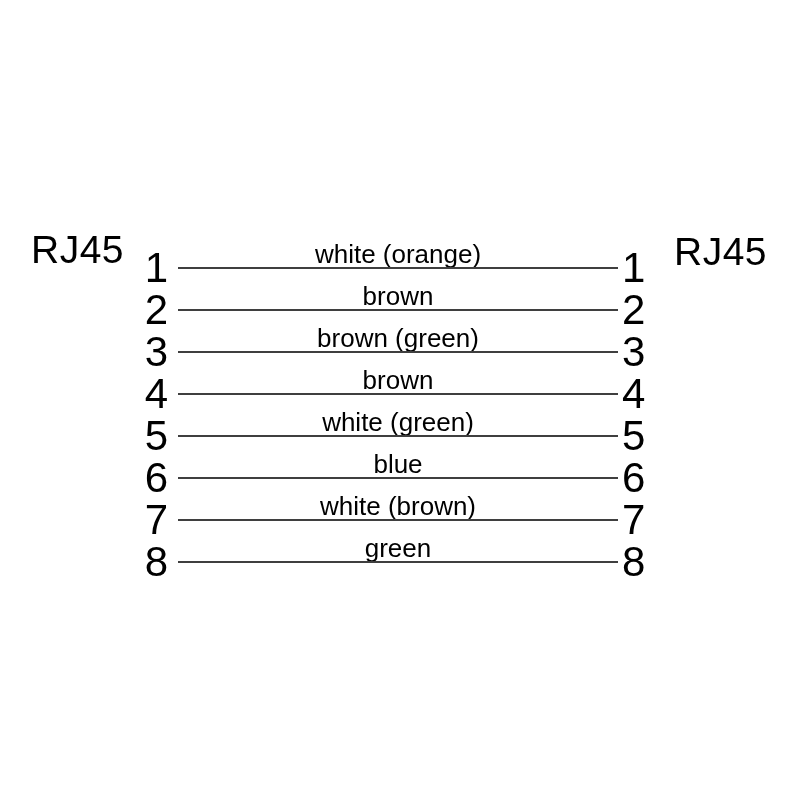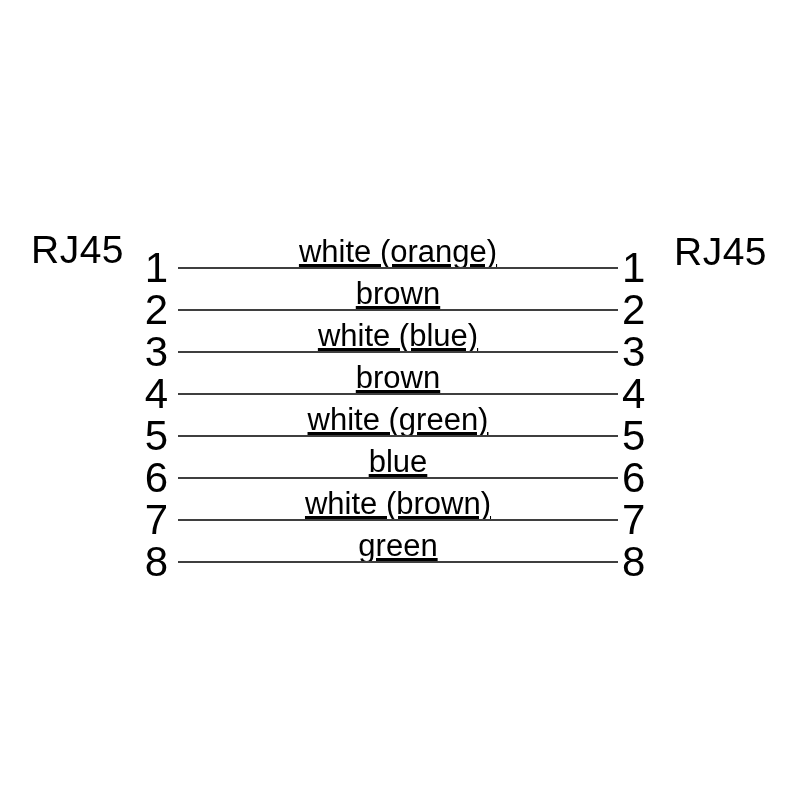--- a/index.html
+++ b/index.html
@@ -52,26 +52,25 @@
     font-size: 42px;
     color: #000000;
   }
   .pin-left  { left: 116px; width: 52px; text-align: right; }
   .pin-right { left: 622px; width: 60px; text-align: left; }
 
   .wire-label {
     position: absolute;
     left: 178px; width: 440px;
     bottom: 1px;
-    font-size: 31px;
+    font-size: 26px;
     line-height: 1;
     text-align: center;
     white-space: nowrap;
     color: #000000;
-    text-decoration: underline;
   }
 </style>
 </head>
 <body>
 
 <div id="diagram">
 
   <div class="connector-label connector-left">RJ45</div>
 
   <div class="connector-label connector-right">RJ45</div>
@@ -85,21 +84,21 @@
 
   <div class="wire-row row-2">
     <span class="pin pin-left">2</span>
     <span class="wire-label">brown</span>
     <div class="wire-line"></div>
     <span class="pin pin-right">2</span>
   </div>
 
   <div class="wire-row row-3">
     <span class="pin pin-left">3</span>
-    <span class="wire-label">white (blue)</span>
+    <span class="wire-label">brown (green)</span>
     <div class="wire-line"></div>
     <span class="pin pin-right">3</span>
   </div>
 
   <div class="wire-row row-4">
     <span class="pin pin-left">4</span>
     <span class="wire-label">brown</span>
     <div class="wire-line"></div>
     <span class="pin pin-right">4</span>
   </div>

